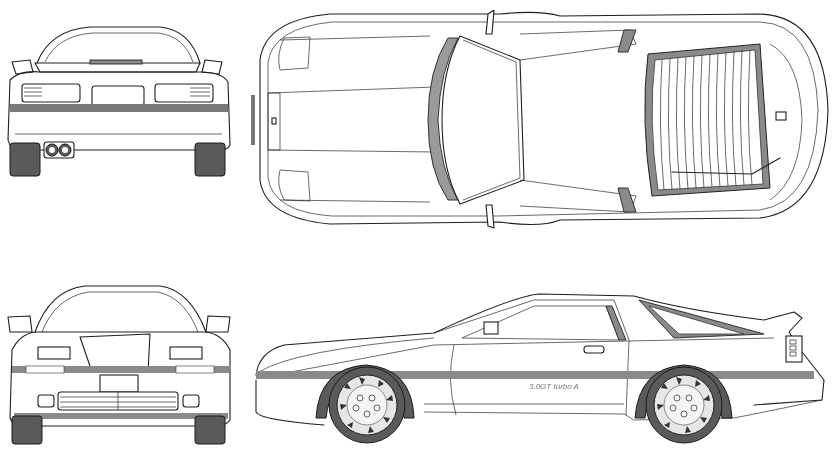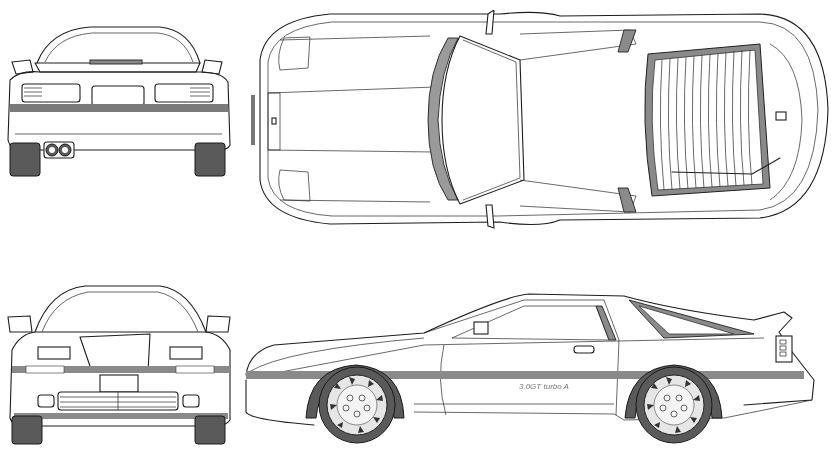--- a/index.html
+++ b/index.html
@@ -142,21 +142,21 @@
     <rect class="white" x="38" y="395" width="16" height="12" rx="3"></rect>
     <rect class="white" x="183" y="395" width="16" height="12" rx="3"></rect>
 
     <rect x="14" y="413" width="214" height="6" fill="#8a8a8a"></rect>
 
     <rect class="dark" x="12" y="416" width="30" height="28" rx="3"></rect>
     <rect class="dark" x="195" y="416" width="30" height="28" rx="3"></rect>
   </svg>
 </div>
 
-<div class="view" style="left:234px;top:285px;width:590px;height:166px;">
+<div class="view" style="left:244px;top:285px;width:590px;height:166px;">
   <svg width="590" height="166" viewBox="250 285 590 166">
 
     <path class="ln" d="M262,375 Q265,352 290,345 L440,333 Q520,296 545,294 L640,296 Q690,310 770,320 L800,312 L808,318 L795,332 L805,348 L830,380 L828,400 L760,405"></path>
 
     <path class="thin" d="M265,372 Q300,350 440,338"></path>
     <path class="thin" d="M265,378 L440,345"></path>
 
     <path class="thin" d="M440,333 L540,300 L620,300 L635,340"></path>
     <path class="thin" d="M468,338 L540,306 L612,306 L625,340 Z"></path>
     <path class="gray" d="M612,306 L618,306 L632,340 L625,340 Z"></path>

